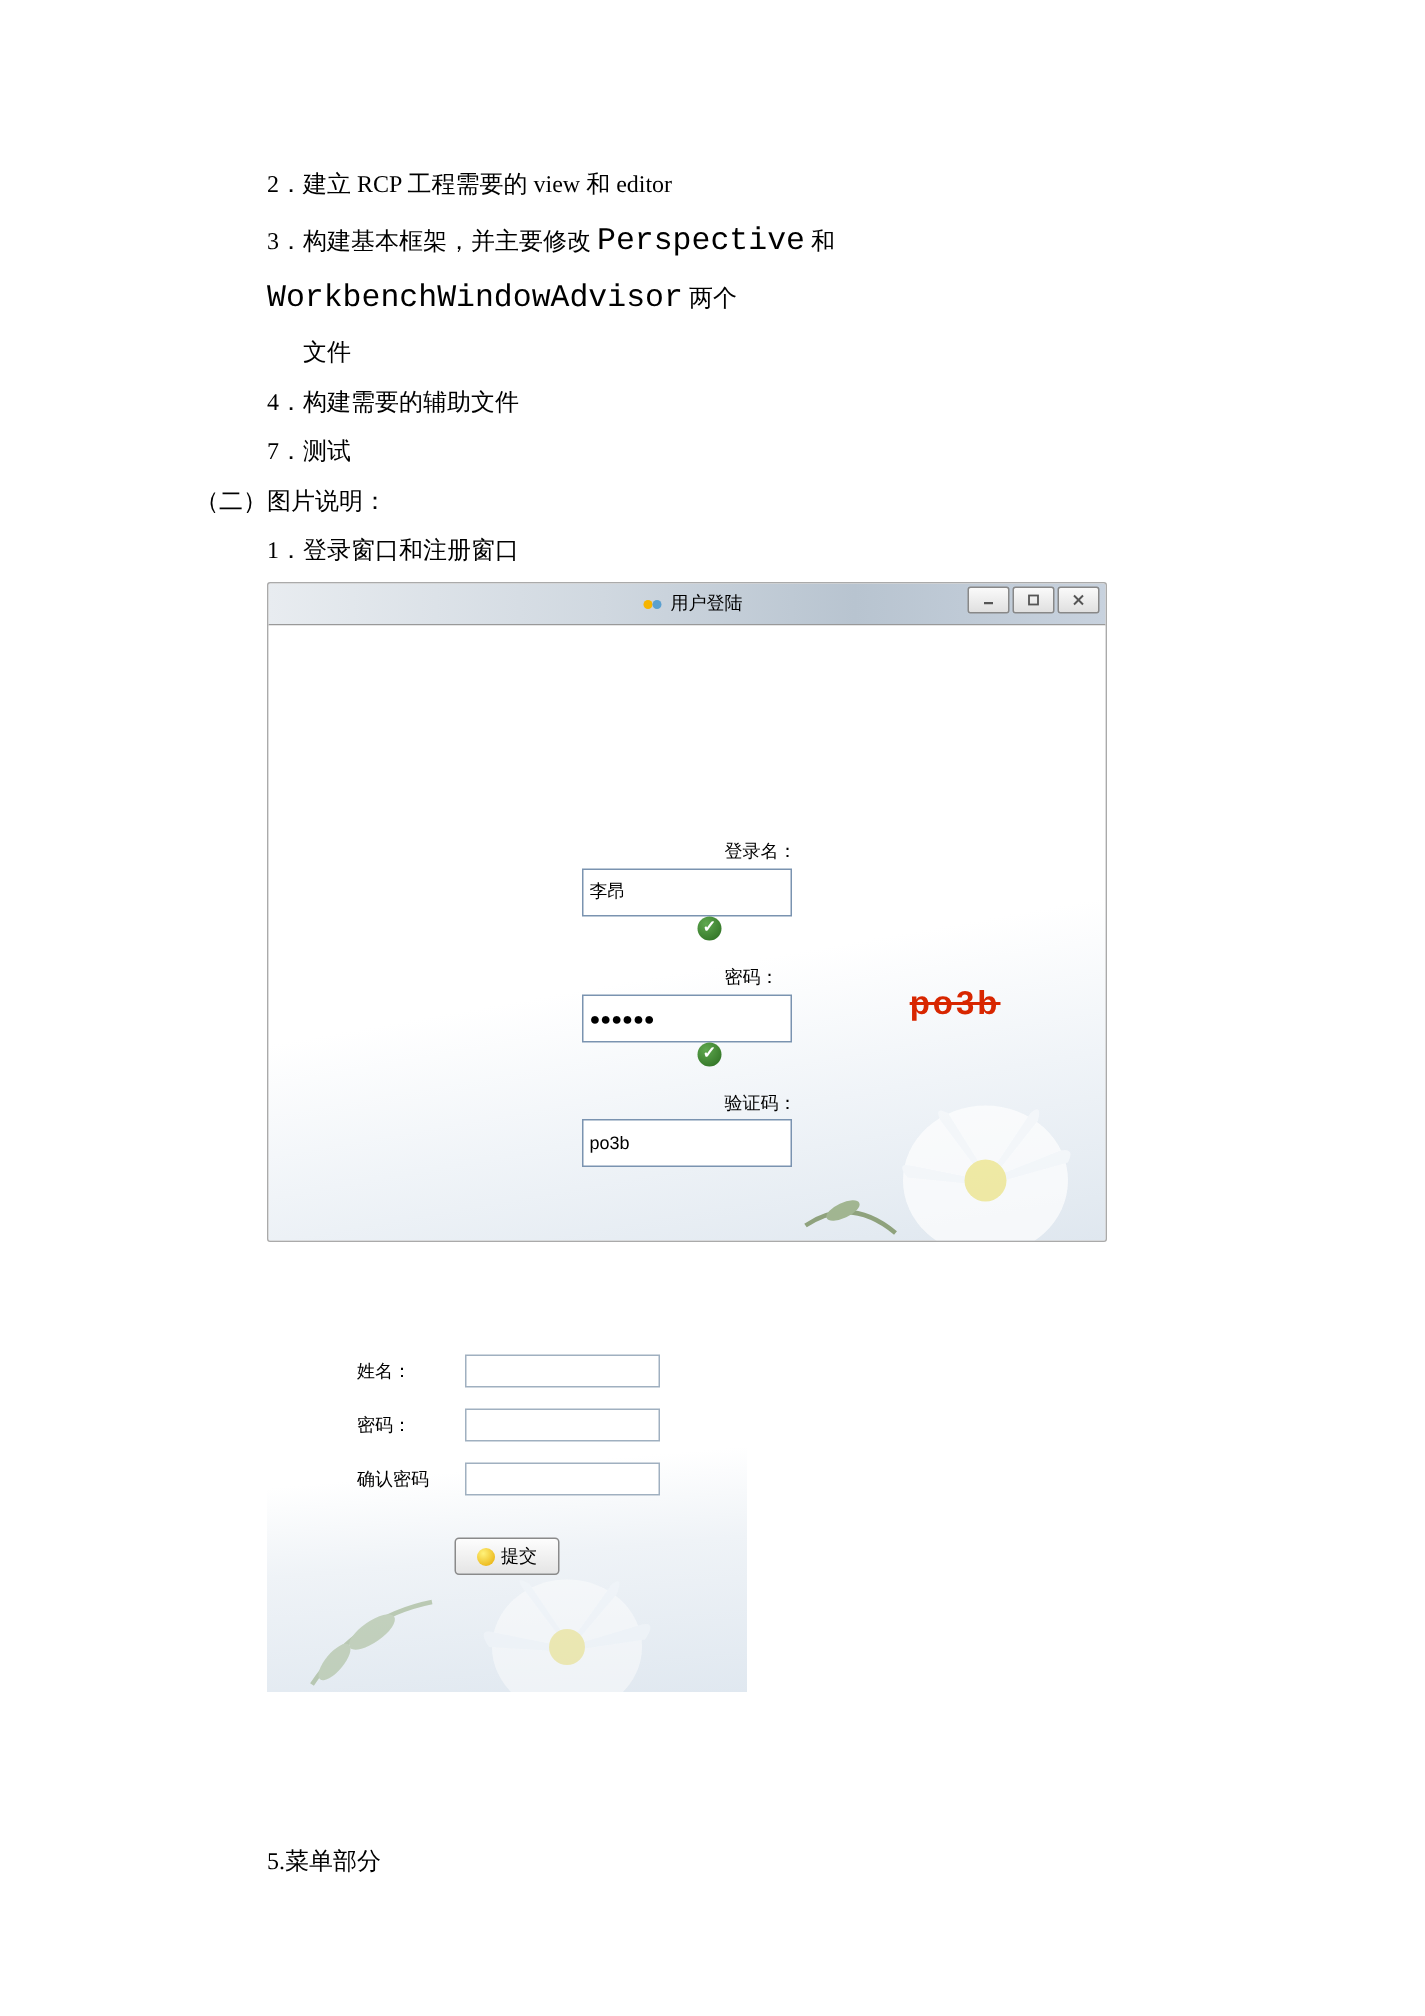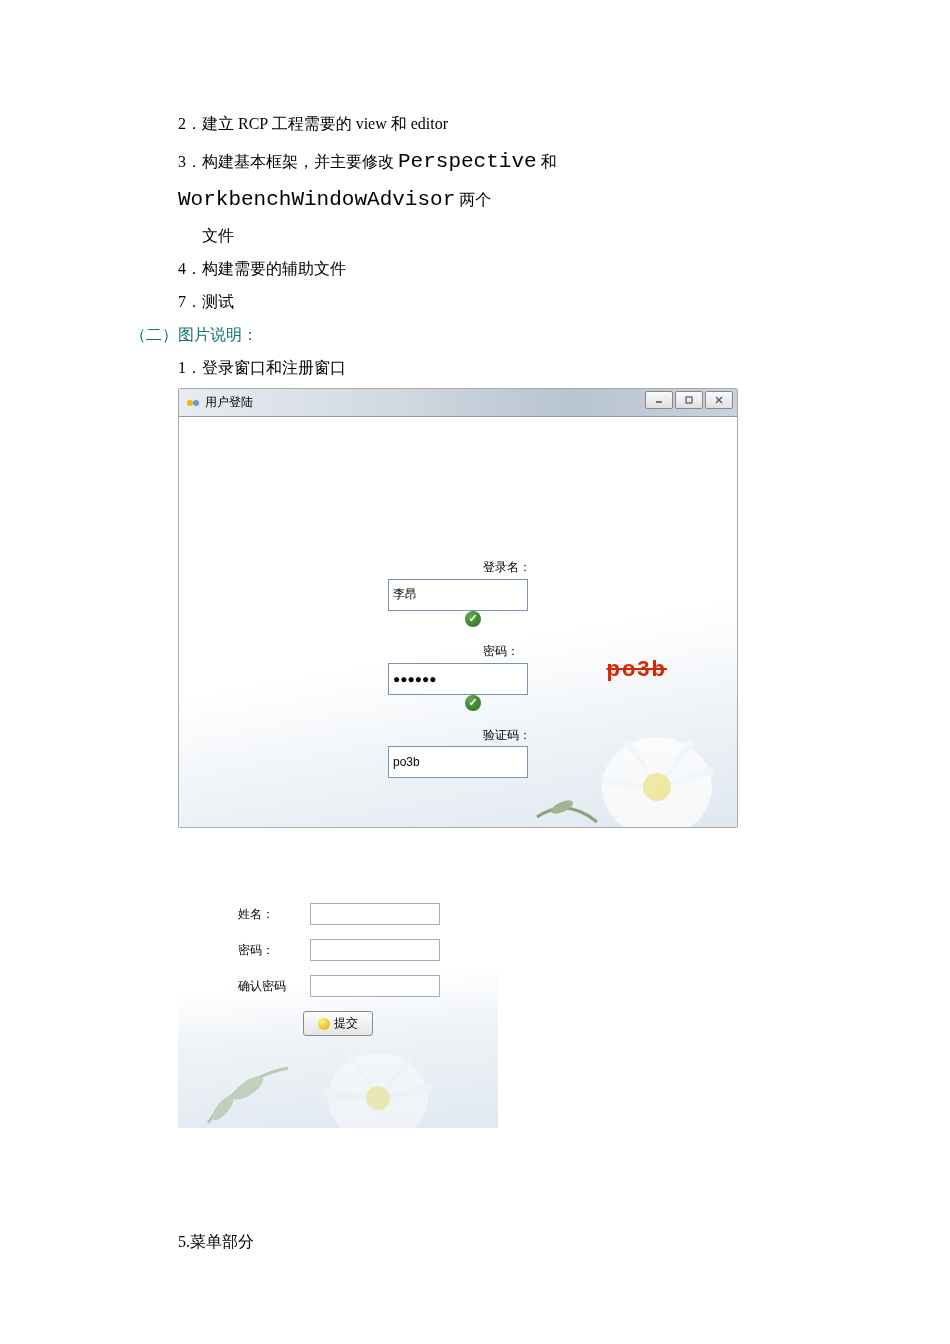--- a/index.html
+++ b/index.html
@@ -22,21 +22,21 @@
     .indent-1 {
       padding-left: 48px;
     }
     .indent-2 {
       padding-left: 72px;
     }
     .indent-0 {
       padding-left: 0px;
     }
     .red-text {
-      color: #0f766e;
+      color: #000000;
     }
     .mono {
       font-family: Liberation Mono, monospace;
       font-size: 21px;
     }
     .section-title {
       margin-top: 4px;
     }
 
     
@@ -49,20 +49,21 @@
       border-radius: 2px;
       overflow: hidden;
     }
     .title-bar {
       height: 28px;
       background: linear-gradient(to right, #e8ecf0 0%, #d0d8e0 40%, #b8c4d0 70%, #c8d2de 100%);
       border-bottom: 1px solid #999;
       display: flex;
       align-items: center;
       position: relative;
+      justify-content: center;
     }
     .title-left {
       display: flex;
       align-items: center;
       padding-left: 8px;
     }
     .window-controls {
       position: absolute;
       right: 4px;
       top: 2px;
@@ -223,21 +224,21 @@
     }
     .reg-input {
       width: 130px;
       height: 22px;
       border: 1px solid #a0b0c0;
       background: #fff;
     }
     .submit-btn-row {
       display: flex;
       justify-content: center;
-      margin-top: 14px;
+      margin-top: 28px;
       align-items: center;
     }
     .submit-btn {
       padding: 3px 14px;
       font-size: 12px;
       background: linear-gradient(#fdfdfd, #e5e5e5);
       border: 1px solid #8a8a8a;
       border-radius: 3px;
       font-family: "SimSun", sans-serif;
       display: inline-flex;

